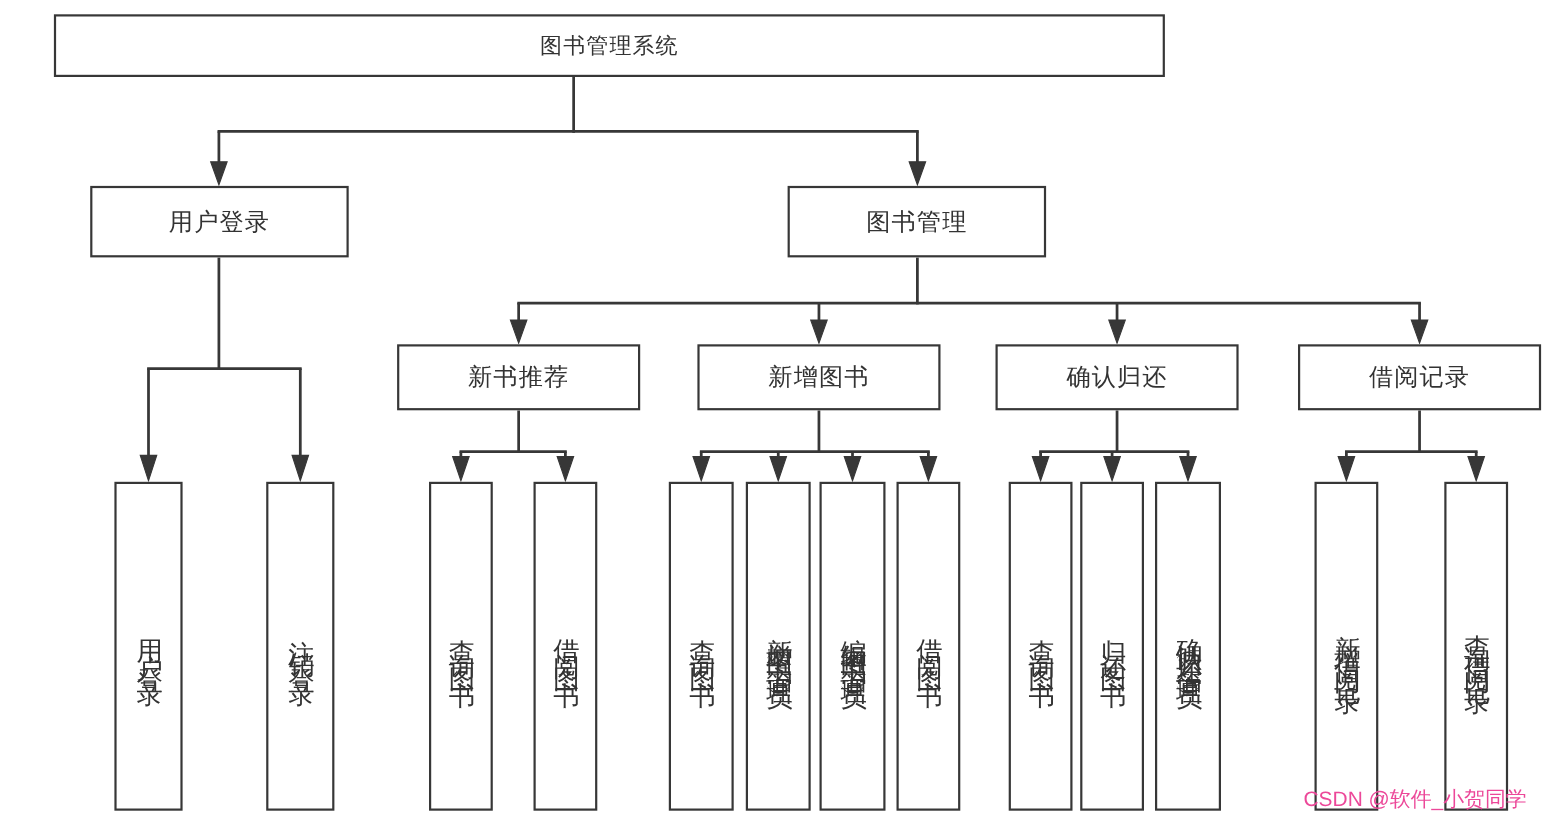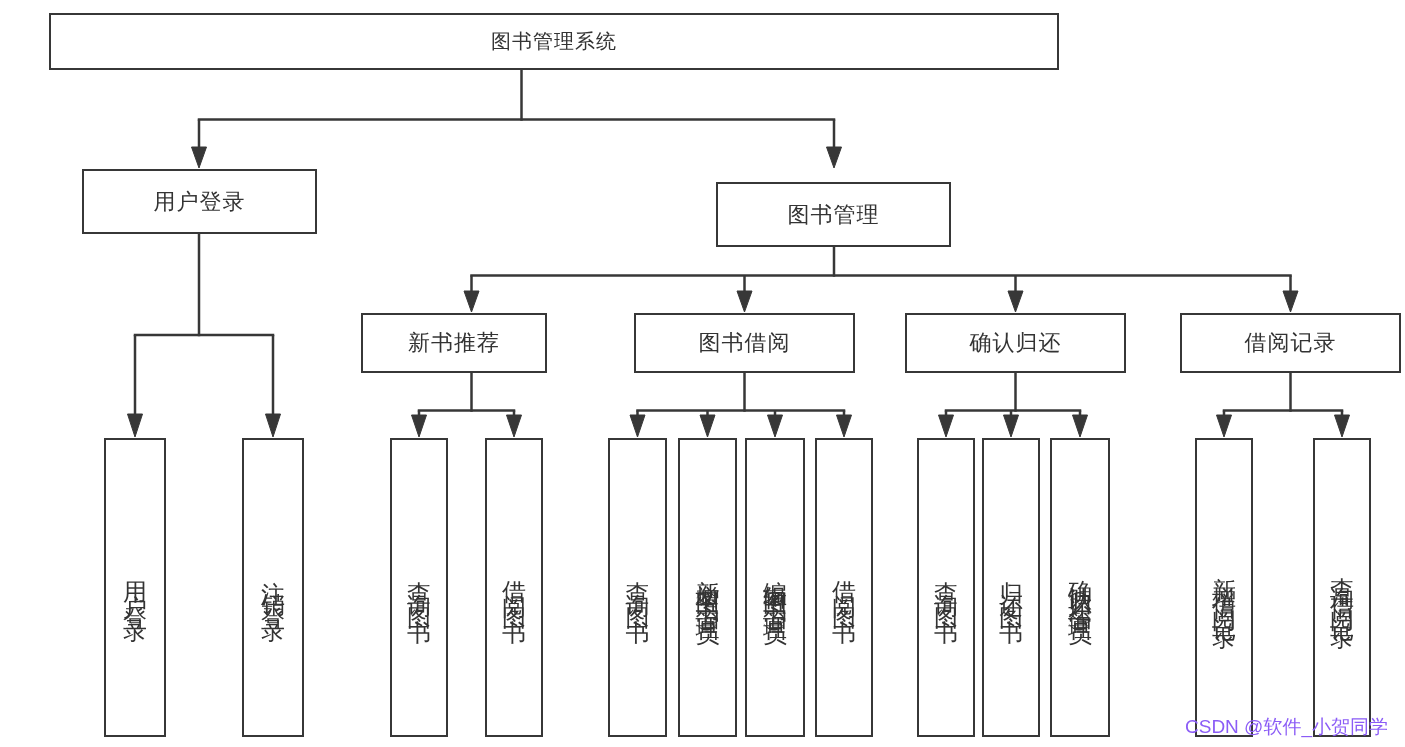--- a/index.html
+++ b/index.html
@@ -53,22 +53,22 @@
     font-size: 24px;
     line-height: 1;
     letter-spacing: 13px;
   }
   .v-node.mid span { letter-spacing: 10px; }
   .v-node.long span { letter-spacing: 6px; }
 
   
   #n-root            { left: 14px;   top: 13px;  width: 1010px; height: 57px; margin-left: 35px; }
   #n-user-login      { left: 82px;   top: 169px; width: 235px;  height: 65px; }
-  #n-book-mgmt       { left: 716px;  top: 182px; width: 235px;  height: 65px; }
-  #n-new-book        { left: 361px;  top: 313px; width: 186px;  height: 60px; }
+  #n-book-mgmt       { left: 716px;  top: 169px; width: 235px;  height: 65px; }
+  #n-new-book        { left: 361px;  top: 313px; width: 221px;  height: 60px; }
   #n-book-borrow     { left: 634px;  top: 313px; width: 221px;  height: 60px; }
   #n-current-borrow  { left: 905px;  top: 313px; width: 221px;  height: 60px; }
   #n-borrow-record   { left: 1180px; top: 313px; width: 221px;  height: 60px; }
 
   .leaf { top: 438px; height: 299px; }
   #n-c1  { left: 104px;  width: 62px; }
   #n-c2  { left: 242px;  width: 62px; }
   #n-c3  { left: 390px;  width: 58px; }
   #n-c4  { left: 485px;  width: 58px; }
   #n-c5  { left: 608px;  width: 59px; }
@@ -80,21 +80,21 @@
   #n-c11 { left: 1050px; width: 60px; }
   #n-c12 { left: 1195px; width: 58px; }
   #n-c13 { left: 1313px; width: 58px; }
 
   #watermark {
     position: absolute;
     left: 1185px;
     top: 714px;
     z-index: 5;
     font-size: 19px;
-    color: #8b5cf6;
+    color: #ec4899;
     white-space: nowrap;
   }
 </style>
 </head>
 <body>
 
 <div id="canvas">
 
   <svg id="svg-connectors" width="1405" height="747" xmlns="http://www.w3.org/2000/svg">
 
@@ -180,21 +180,21 @@
     <span>用户登录</span>
   </div>
   <div class="node h-node" id="n-book-mgmt">
     <span>图书管理</span>
   </div>
 
   <div class="node h-node" id="n-new-book">
     <span>新书推荐</span>
   </div>
   <div class="node h-node" id="n-book-borrow">
-    <span>图书借阅</span>
+    <span>新增图书</span>
   </div>
   <div class="node h-node" id="n-current-borrow">
     <span>确认归还</span>
   </div>
   <div class="node h-node" id="n-borrow-record">
     <span>借阅记录</span>
   </div>
 
   <div class="node v-node leaf" id="n-c1">
     <span>用户登录</span>

